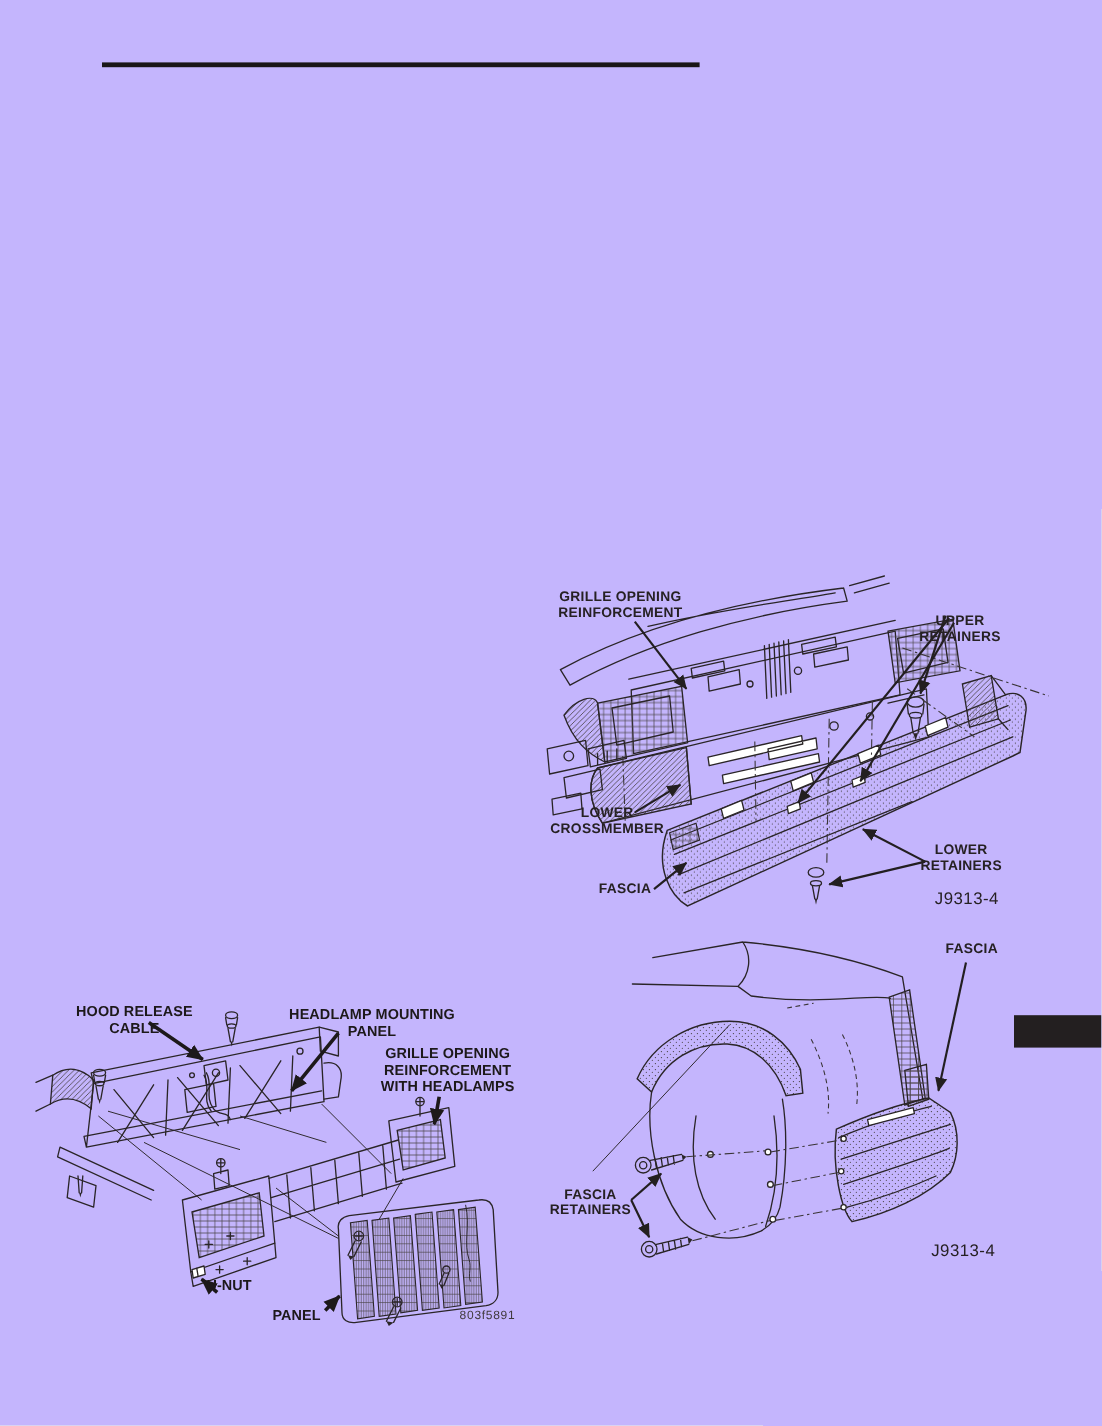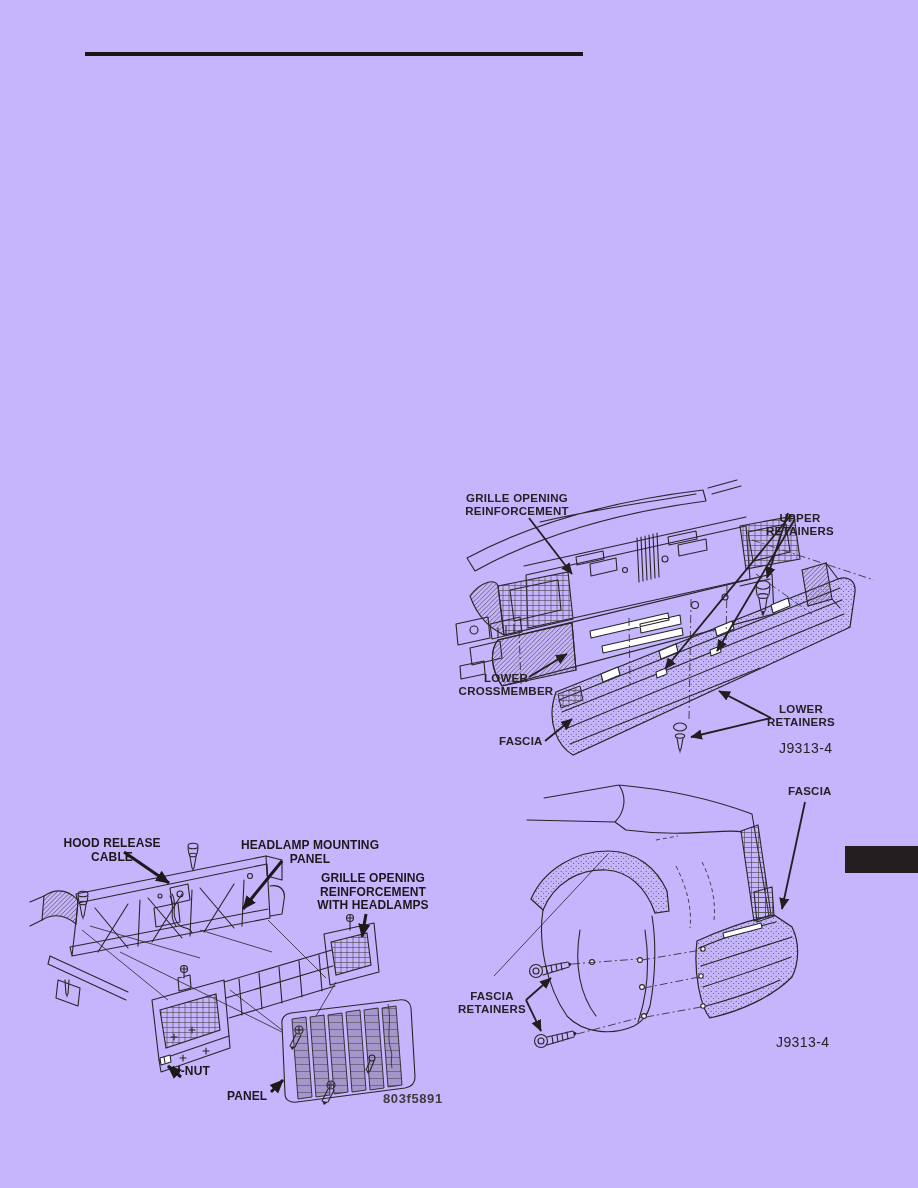--- a/index.html
+++ b/index.html
@@ -4,21 +4,21 @@
 <style>
   *{margin:0;padding:0;box-sizing:border-box}
   html,body{background:#e8e8e8}
   #page{position:relative;width:918px;height:1188px;background:#c4b5fd;margin:0 auto;overflow:hidden;
         font-family:"Liberation Sans",sans-serif;color:#262123}
   .lbl{position:absolute;font-weight:bold;font-size:11.5px;line-height:13px;letter-spacing:.25px;
        color:#262123;white-space:pre-line}
   .lbl.c{text-align:center}
   .lbl.f3{font-size:12px;line-height:13.5px;letter-spacing:.1px;color:#1d191a}
   .code{position:absolute;font-size:14px;font-weight:normal;letter-spacing:.4px;color:#262123;white-space:nowrap}
-  .code.small{font-size:13px;font-weight:bold;letter-spacing:.6px;color:#403a3c}
+  .code.small{font-size:10px;font-weight:normal;letter-spacing:.6px;color:#403a3c}
   #top-rule{position:absolute;left:85px;top:52px;width:498px;height:4px;background:#1a1617}
   #side-tab{position:absolute;left:845px;top:846px;width:73px;height:27px;background:#231f20}
   svg.fig{position:absolute;overflow:visible}
   svg .ln{fill:none;stroke:#2a2527;stroke-width:1.1;stroke-linecap:round;stroke-linejoin:round}
   svg .thin{fill:none;stroke:#2a2527;stroke-width:.8}
   svg .dd{fill:none;stroke:#3a3537;stroke-width:.9;stroke-dasharray:8 3 2 3}
   svg .dash{fill:none;stroke:#3a3537;stroke-width:.9;stroke-dasharray:4 3}
   svg .arrow{fill:none;stroke:#231f20;stroke-width:1.8}
   svg .arrow3{fill:none;stroke:#1d191a;stroke-width:3}
   svg .wfill{fill:#fff;stroke:#2a2527;stroke-width:1.1;stroke-linejoin:round}

